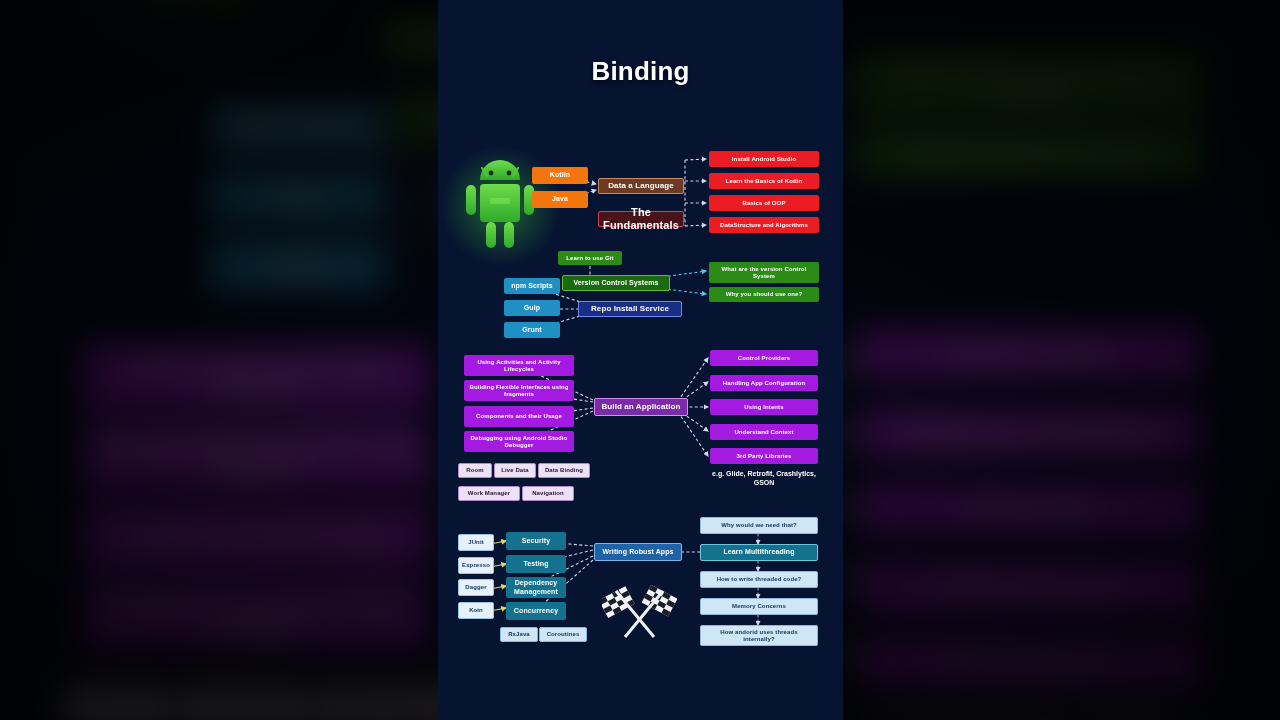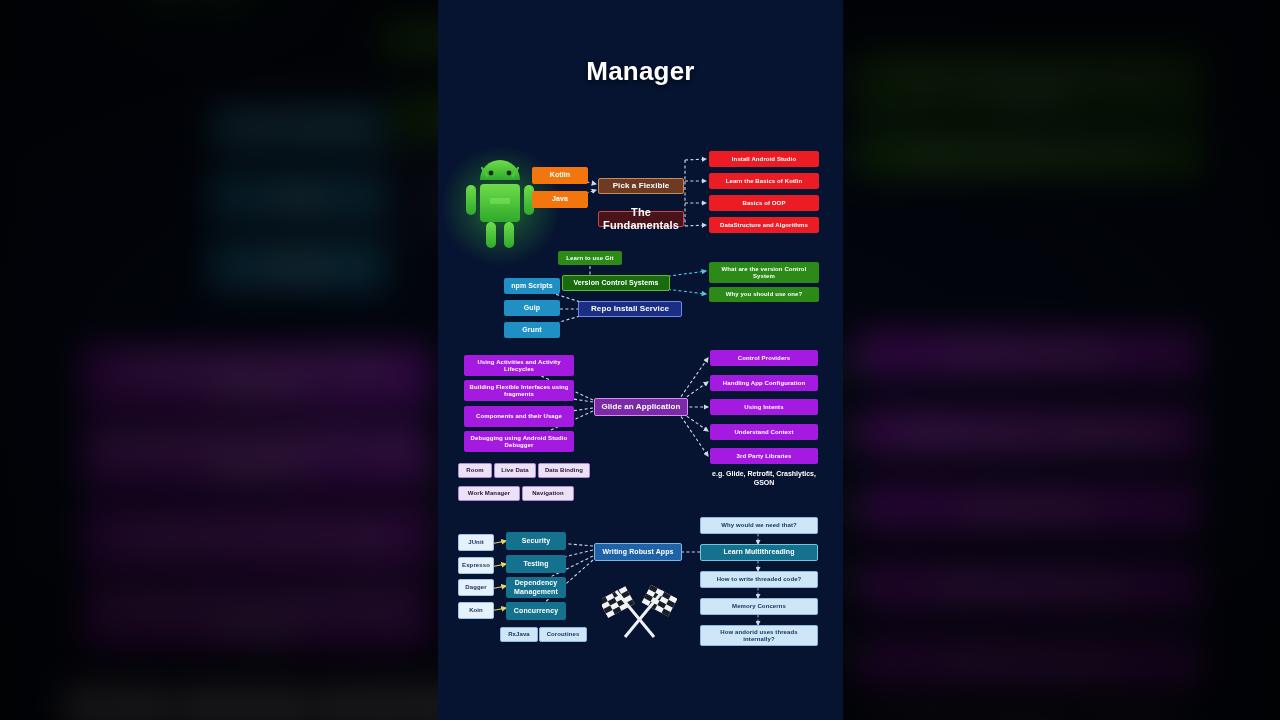--- a/index.html
+++ b/index.html
@@ -195,21 +195,21 @@
       </div>
     <div class="bg-mask"></div>
   </div>
 
   <div class="panel-edgeL"></div>
   <div class="panel-edgeR"></div>
 
   <div class="panel" id="panel">
 
     <div class="title">
-      <span class="l2">Manager</span>
+      <span class="l2">Binding</span>
     </div>
 
     <svg class="wires" viewBox="0 0 405 720">
       <defs>
         <marker id="ar" markerWidth="5" markerHeight="5" refX="4" refY="2.5" orient="auto">
           <path d="M0,0 L5,2.5 L0,5 z" fill="#cfd8ea"></path>
         </marker>
         <marker id="arY" markerWidth="5" markerHeight="5" refX="4" refY="2.5" orient="auto">
           <path d="M0,0 L5,2.5 L0,5 z" fill="#e3d36b"></path>
         </marker>
@@ -291,41 +291,41 @@
         <rect x="60" y="25" width="10" height="30" rx="5" fill="url(#gr)"></rect>
         <rect x="22" y="62" width="10" height="26" rx="5" fill="url(#gr)"></rect>
         <rect x="40" y="62" width="10" height="26" rx="5" fill="url(#gr)"></rect>
         <rect x="26" y="38" width="20" height="6" rx="1" fill="#7fe55c" opacity=".55"></rect>
       </svg>
     </div>
 
     <div class="node n-orange" style="left:94px;top:167px;width:56px;height:17px;">Kotlin</div>
     <div class="node n-orange" style="left:94px;top:191px;width:56px;height:17px;">Java</div>
 
-    <div class="node n-brown" style="left:160px;top:178px;width:86px;height:16px;">Pick a Flexible</div>
+    <div class="node n-brown" style="left:160px;top:178px;width:86px;height:16px;">Data a Language</div>
     <div class="node n-dkred" style="left:160px;top:211px;width:86px;height:16px;">The Fundamentals</div>
 
     <div class="node n-red" style="left:271px;top:151px;width:110px;height:16px;">Install Android Studio</div>
     <div class="node n-red" style="left:271px;top:173px;width:110px;height:16px;">Learn the Basics of Kotlin</div>
     <div class="node n-red" style="left:271px;top:195px;width:110px;height:16px;">Basics of OOP</div>
     <div class="node n-red" style="left:271px;top:217px;width:110px;height:16px;">DataStructure and Algorithms</div>
 
     <div class="node n-green" style="left:120px;top:251px;width:64px;height:14px;">Learn to use Git</div>
 
     <div class="node n-greenD" style="left:124px;top:275px;width:108px;height:16px;">Version Control Systems</div>
     <div class="node n-navy" style="left:140px;top:301px;width:104px;height:16px;">Repo Install Service</div>
 
     <div class="node n-teal" style="left:66px;top:278px;width:56px;height:16px;">npm Scripts</div>
     <div class="node n-teal" style="left:66px;top:300px;width:56px;height:16px;">Guip</div>
     <div class="node n-teal" style="left:66px;top:322px;width:56px;height:16px;">Grunt</div>
 
     <div class="node n-green" style="left:271px;top:262px;width:110px;height:21px;">What are the version Control System</div>
     <div class="node n-green" style="left:271px;top:287px;width:110px;height:15px;">Why you should use one?</div>
 
-    <div class="node n-purpleD" style="left:156px;top:398px;width:94px;height:18px;">Glide an Application</div>
+    <div class="node n-purpleD" style="left:156px;top:398px;width:94px;height:18px;">Build an Application</div>
 
     <div class="node n-purple" style="left:26px;top:355px;width:110px;height:21px;">Using Activities and Activity Lifecycles</div>
     <div class="node n-purple" style="left:26px;top:380px;width:110px;height:21px;">Building Flexible Interfaces using fragments</div>
     <div class="node n-purple" style="left:26px;top:406px;width:110px;height:21px;">Components and their Usage</div>
     <div class="node n-purple" style="left:26px;top:431px;width:110px;height:21px;">Debugging using Android Studio Debugger</div>
 
     <div class="node n-lilac" style="left:20px;top:463px;width:34px;height:15px;">Room</div>
     <div class="node n-lilac" style="left:56px;top:463px;width:42px;height:15px;">Live Data</div>
     <div class="node n-lilac" style="left:100px;top:463px;width:52px;height:15px;">Data Binding</div>
     <div class="node n-lilac" style="left:20px;top:486px;width:62px;height:15px;">Work Manager</div>

